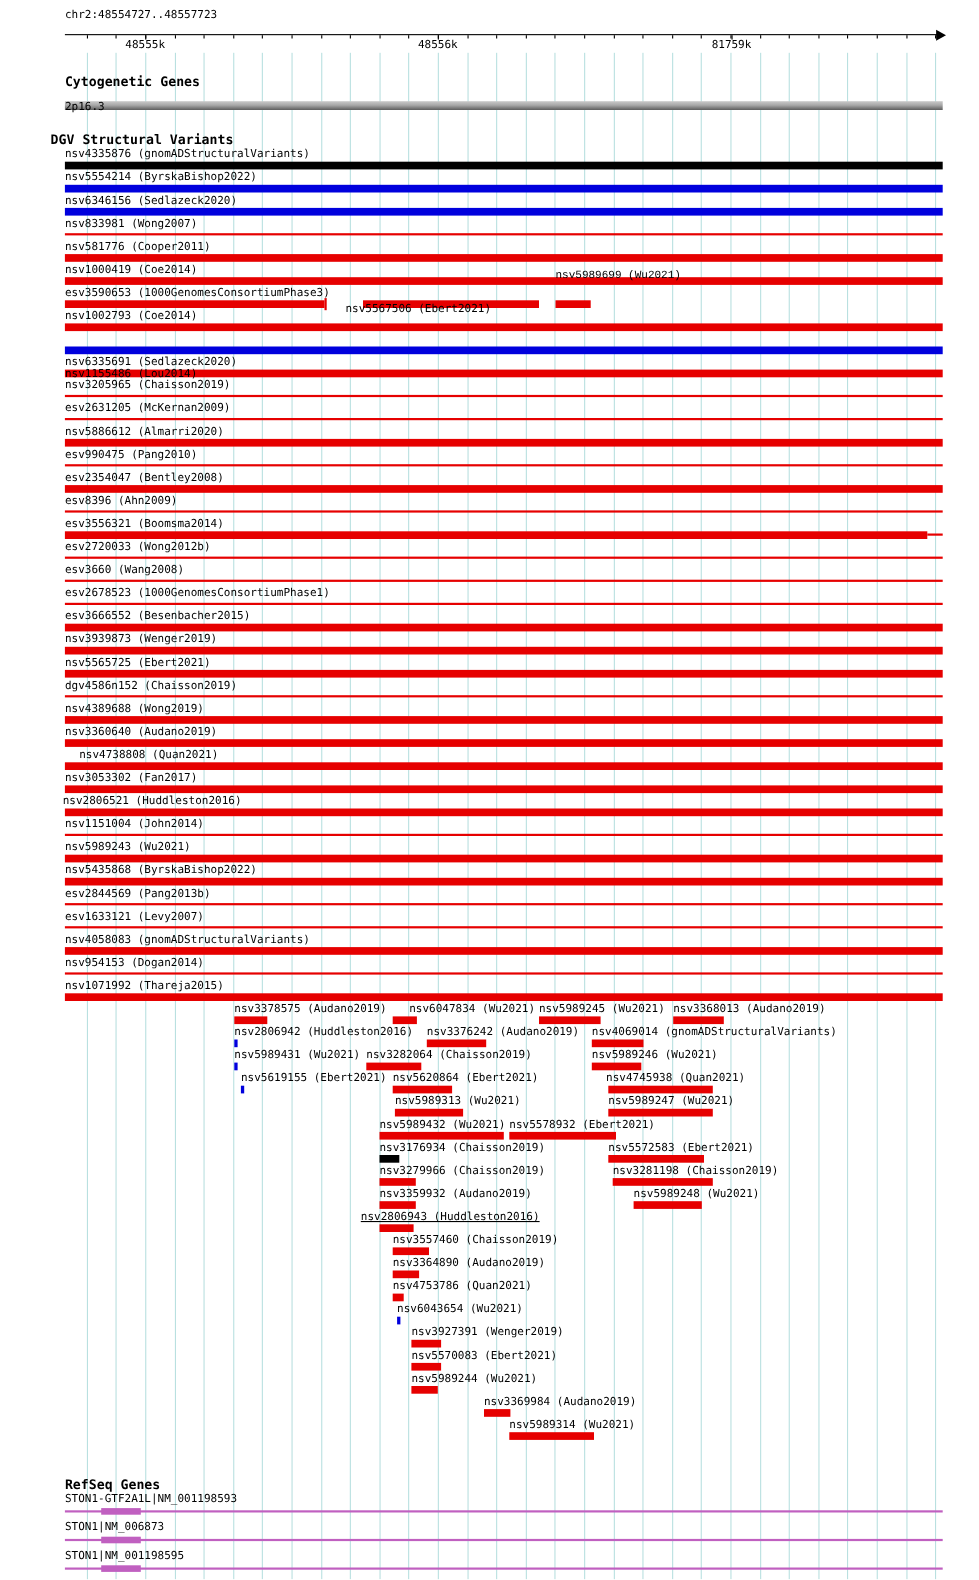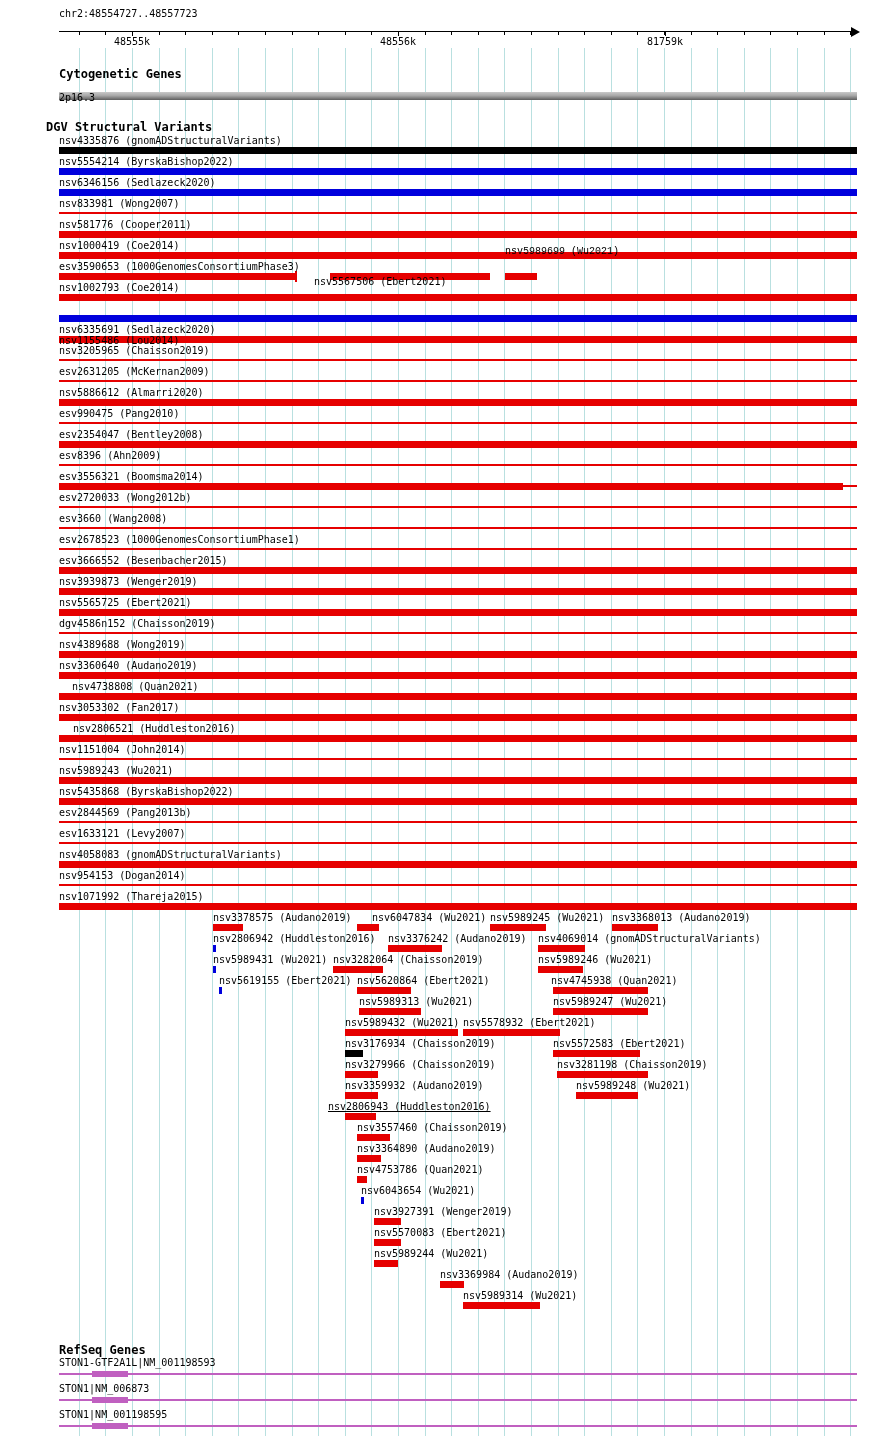--- a/index.html
+++ b/index.html
@@ -157,21 +157,21 @@
     <div class="vlabel" style="left: 59px; top: 618px;">dgv4586n152 (Chaisson2019)</div>
     <div class="vbar" style="left: 59px; top: 632px; width: 798px; height: 2px; background: rgb(230, 0, 0);"></div>
     <div class="vlabel" style="left: 59px; top: 639px;">nsv4389688 (Wong2019)</div>
     <div class="vbar" style="left: 59px; top: 651px; width: 798px; height: 7px; background: rgb(230, 0, 0);"></div>
     <div class="vlabel" style="left: 59px; top: 660px;">nsv3360640 (Audano2019)</div>
     <div class="vbar" style="left: 59px; top: 672px; width: 798px; height: 7px; background: rgb(230, 0, 0);"></div>
     <div class="vlabel" style="left: 72px; top: 681px;">nsv4738808 (Quan2021)</div>
     <div class="vbar" style="left: 59px; top: 693px; width: 798px; height: 7px; background: rgb(230, 0, 0);"></div>
     <div class="vlabel" style="left: 59px; top: 702px;">nsv3053302 (Fan2017)</div>
     <div class="vbar" style="left: 59px; top: 714px; width: 798px; height: 7px; background: rgb(230, 0, 0);"></div>
-    <div class="vlabel" style="left: 73px; top: 723px;">nsv2806521 (Huddleston2016)</div>
+    <div class="vlabel" style="left: 57px; top: 723px;">nsv2806521 (Huddleston2016)</div>
     <div class="vbar" style="left: 59px; top: 735px; width: 798px; height: 7px; background: rgb(230, 0, 0);"></div>
     <div class="vlabel" style="left: 59px; top: 744px;">nsv1151004 (John2014)</div>
     <div class="vbar" style="left: 59px; top: 758px; width: 798px; height: 2px; background: rgb(230, 0, 0);"></div>
     <div class="vlabel" style="left: 59px; top: 765px;">nsv5989243 (Wu2021)</div>
     <div class="vbar" style="left: 59px; top: 777px; width: 798px; height: 7px; background: rgb(230, 0, 0);"></div>
     <div class="vlabel" style="left: 59px; top: 786px;">nsv5435868 (ByrskaBishop2022)</div>
     <div class="vbar" style="left: 59px; top: 798px; width: 798px; height: 7px; background: rgb(230, 0, 0);"></div>
     <div class="vlabel" style="left: 59px; top: 807px;">esv2844569 (Pang2013b)</div>
     <div class="vbar" style="left: 59px; top: 821px; width: 798px; height: 2px; background: rgb(230, 0, 0);"></div>
     <div class="vlabel" style="left: 59px; top: 828px;">esv1633121 (Levy2007)</div>

